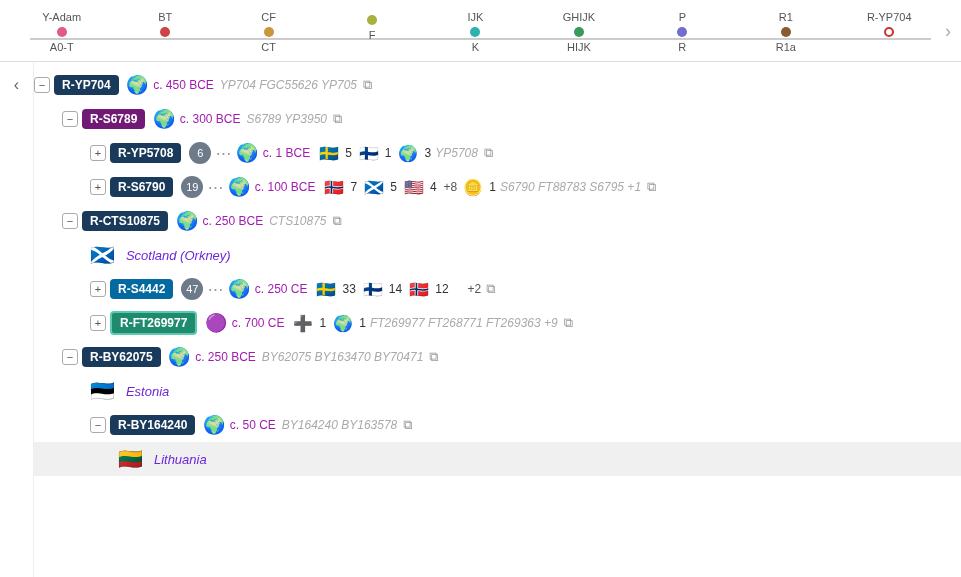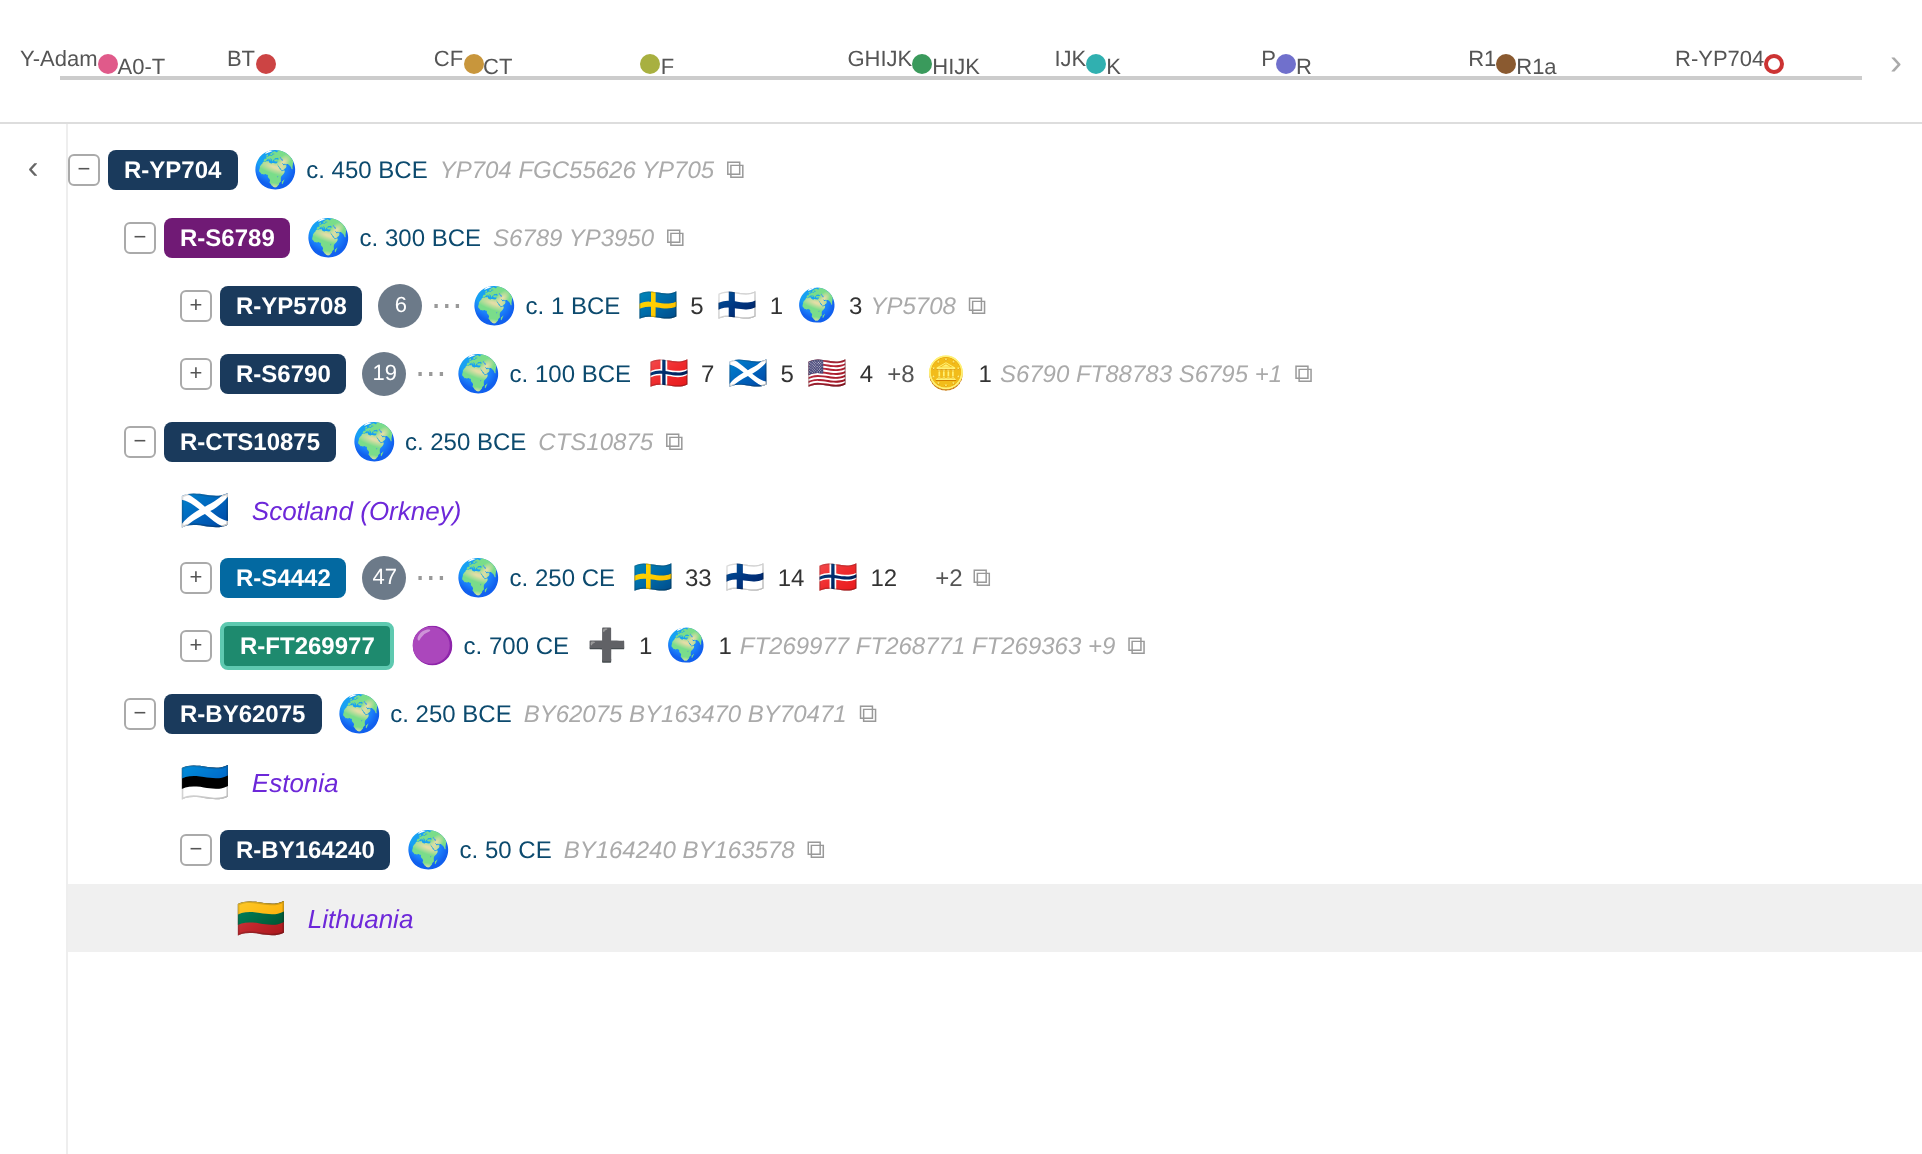--- a/index.html
+++ b/index.html
@@ -10,21 +10,21 @@
       display: flex;
       align-items: center;
       border-bottom: 1px solid #ddd;
       padding: 6px 10px 4px 10px;
       background: #fff;
       position: relative;
       height: 62px;
     }
     .haplo-bar .haplo-group {
       display: flex;
-      flex-direction: row;
+      flex-direction: column;
       align-items: center;
       margin-right: 0;
       flex: 1;
       cursor: pointer;
     }
     .haplo-bar .haplo-label {
       font-size: 11px;
       color: #555;
       margin-bottom: 4px;
     }
@@ -144,21 +144,21 @@
       display: inline-flex;
       align-items: center;
       justify-content: center;
       margin-right: 3px;
       flex-shrink: 0;
       font-size: 16px;
     }
 
     .date-text {
       font-size: 12px;
-      color: #0c4a6e;
+      color: #a21caf;
       margin-right: 6px;
       white-space: nowrap;
     }
 
     .variant-text {
       font-size: 12px;
       color: #aaa;
       margin-right: 4px;
       font-style: italic;
     }
@@ -211,28 +211,28 @@
         <span class="haplo-label">CF</span>
         <div class="haplo-dot" style="background: rgb(200, 150, 60); position: relative; z-index: 2;"></div>
         <span class="haplo-sublabel">CT</span>
       </div>
       <div class="haplo-group">
         <span class="haplo-label"></span>
         <div class="haplo-dot" style="background: rgb(168, 176, 64); position: relative; z-index: 2;"></div>
         <span class="haplo-sublabel">F</span>
       </div>
       <div class="haplo-group">
+        <span class="haplo-label">IJK</span>
+        <div class="haplo-dot" style="background: rgb(48, 176, 176); position: relative; z-index: 2;"></div>
+        <span class="haplo-sublabel">K</span>
+      </div>
+      <div class="haplo-group">
         <span class="haplo-label">GHIJK</span>
         <div class="haplo-dot" style="background: rgb(58, 154, 92); position: relative; z-index: 2;"></div>
         <span class="haplo-sublabel">HIJK</span>
-      </div>
-      <div class="haplo-group">
-        <span class="haplo-label">IJK</span>
-        <div class="haplo-dot" style="background: rgb(48, 176, 176); position: relative; z-index: 2;"></div>
-        <span class="haplo-sublabel">K</span>
       </div>
       <div class="haplo-group">
         <span class="haplo-label">P</span>
         <div class="haplo-dot" style="background: rgb(112, 112, 204); position: relative; z-index: 2;"></div>
         <span class="haplo-sublabel">R</span>
       </div>
       <div class="haplo-group">
         <span class="haplo-label">R1</span>
         <div class="haplo-dot" style="background: rgb(138, 90, 48); position: relative; z-index: 2;"></div>
         <span class="haplo-sublabel">R1a</span>

